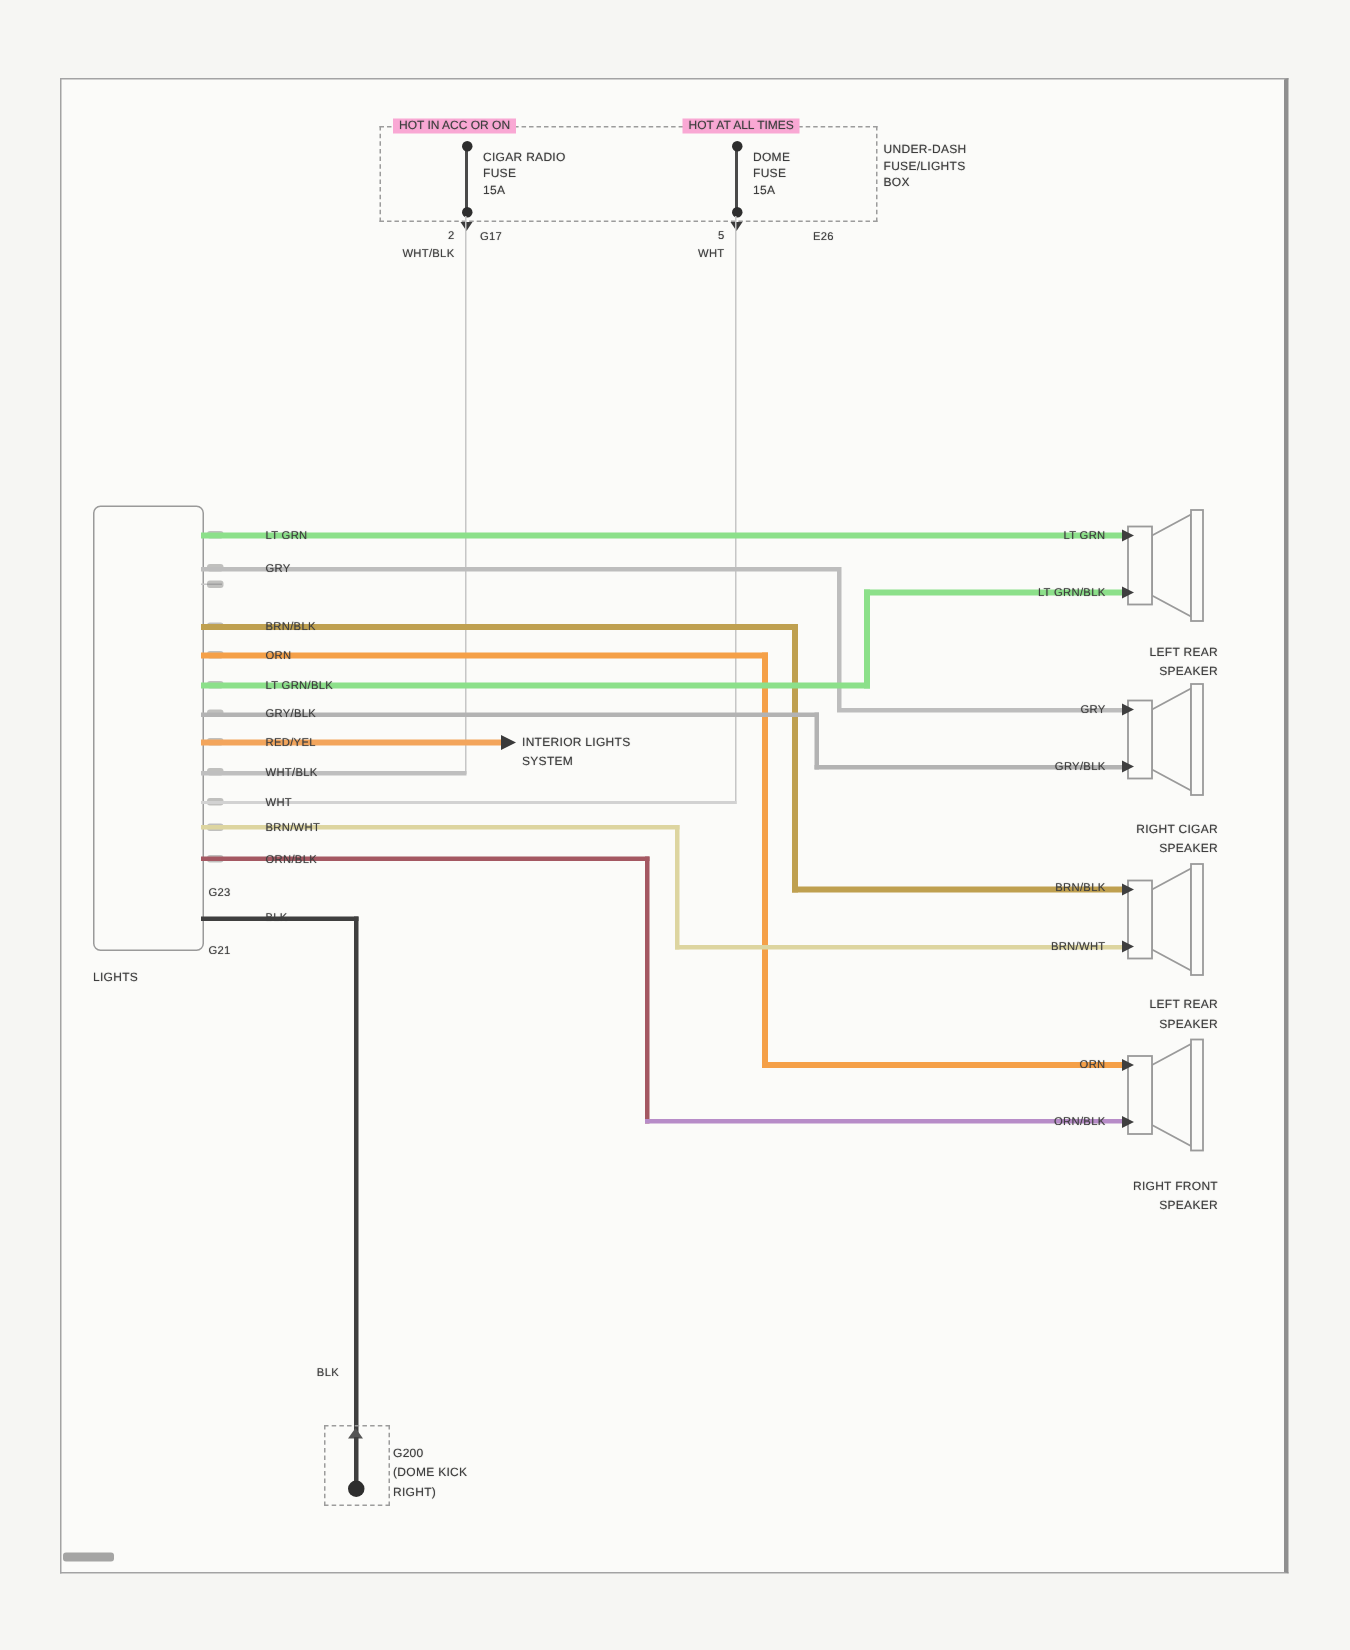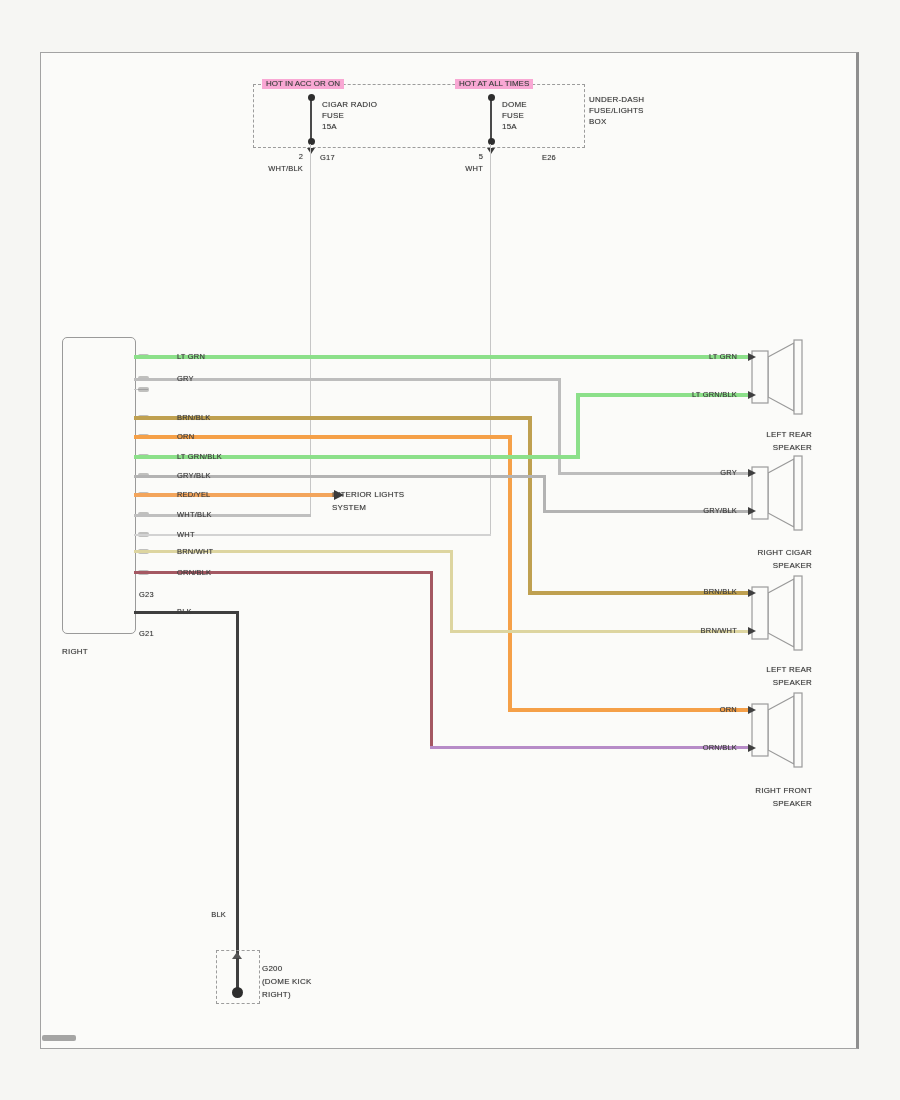--- a/index.html
+++ b/index.html
@@ -77,21 +77,21 @@
   </div>
   <div class="tri-down" style="left:487px;top:148px;"></div>
   <div class="lbl r" style="left:425px;top:152px;width:58px;">5</div>
   <div class="lbl r" style="left:425px;top:164px;width:58px;">WHT</div>
   <div class="lbl" style="left:500px;top:153px;margin-left:42px;">E26</div>
 
   <div class="seg" style="left: 310px; top: 144px; width: 1px; height: 372px; background-color: rgb(198, 198, 198);"></div>
   <div class="seg" style="left: 490px; top: 144px; width: 1px; height: 392px; background-color: rgb(198, 198, 198);"></div>
 
   <div class="radio-box"></div>
-  <div class="lbl lbl8" style="left:62px;top:646px;">RIGHT</div>
+  <div class="lbl lbl8" style="left:62px;top:646px;">LIGHTS</div>
   <div class="lbl" style="left:139px;top:590px;">G23</div>
   <div class="lbl" style="left:139px;top:629px;">G21</div>
 
   <div class="blob" style="left:138px;top:354px;"></div>
   <div class="blob" style="left:138px;top:376px;"></div>
   <div class="seg" style="left: 134px; top: 389px; width: 14px; height: 1px; background-color: rgb(198, 198, 198);"></div>
   <div class="blob" style="left:138px;top:387px;"></div>
   <div class="blob" style="left:138px;top:415px;"></div>
   <div class="blob" style="left:138px;top:434px;"></div>
   <div class="blob" style="left:138px;top:454px;"></div>
@@ -157,21 +157,21 @@
   <div class="lbl r" style="left:647px;top:352px;width:90px;">LT GRN</div>
   <div class="lbl r" style="left:647px;top:390px;width:90px;">LT GRN/BLK</div>
   <div class="lbl r" style="left:647px;top:468px;width:90px;">GRY</div>
   <div class="lbl r" style="left:647px;top:506px;width:90px;">GRY/BLK</div>
   <div class="lbl r" style="left:647px;top:587px;width:90px;">BRN/BLK</div>
   <div class="lbl r" style="left:647px;top:626px;width:90px;">BRN/WHT</div>
   <div class="lbl r" style="left:647px;top:705px;width:90px;">ORN</div>
   <div class="lbl r" style="left:647px;top:743px;width:90px;">ORN/BLK</div>
 
   <div class="tri-right" style="left:334px;top:490px;"></div>
-  <div class="lbl lbl8" style="left:332px;top:488px;line-height:13px;">
+  <div class="lbl lbl8" style="left:348px;top:488px;line-height:13px;">
     <div>INTERIOR LIGHTS</div>
     <div>SYSTEM</div>
   </div>
 
   <svg class="abs" style="left:748px;top:337px;" width="68" height="80" viewBox="0 0 68 80">
     <polygon points="20,20 46,6 46,74 20,60" fill="#fbfbf9" stroke="#9a9a9a" stroke-width="1.2"></polygon>
     <rect x="4" y="14" width="16" height="52" fill="#fbfbf9" stroke="#9a9a9a" stroke-width="1.2"></rect>
     <rect x="46" y="3" width="8" height="74" fill="#fbfbf9" stroke="#9a9a9a" stroke-width="1.2"></rect>
     <path d="M0,16 L8,20 L0,24 Z" fill="#3f3f3f"></path>
       <path d="M0,54 L8,58 L0,62 Z" fill="#3f3f3f"></path>

